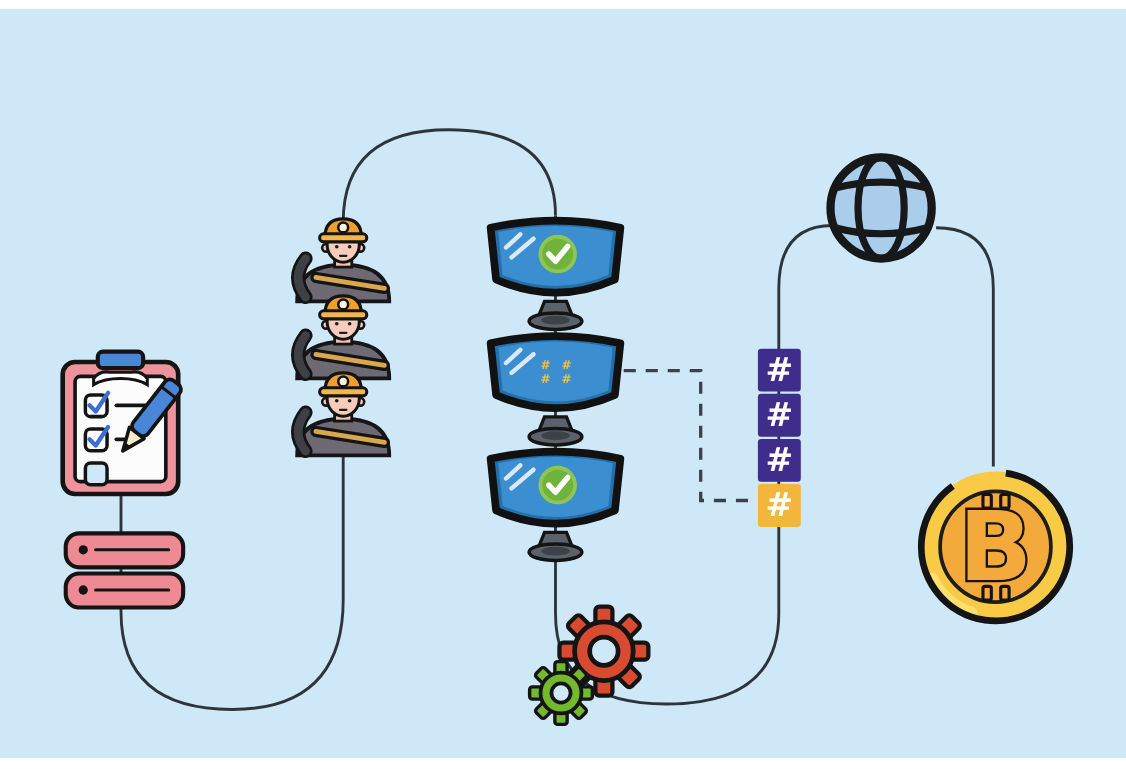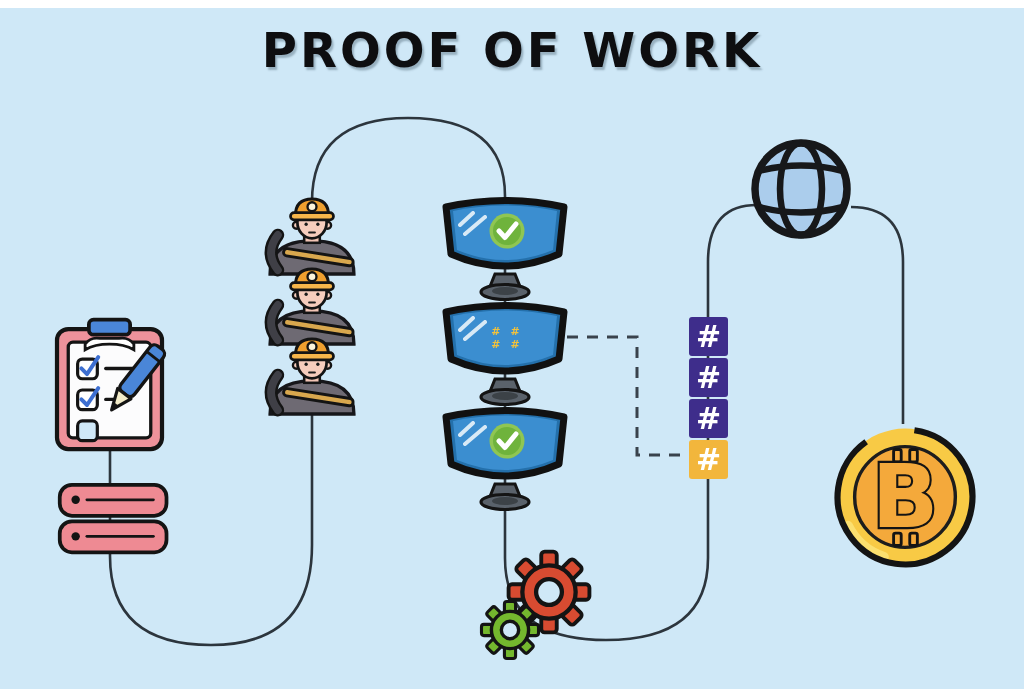--- a/index.html
+++ b/index.html
@@ -22,21 +22,20 @@
   .screen-hash{font-size:11px;font-weight:800;letter-spacing:3px;}
 </style>
 </head>
 <body>
 
 <div class="canvas">
 
   <div class="margin-strip top"></div>
   <div class="margin-strip bottom"></div>
 
-  <h1 class="title">PROOF OF WORK</h1>
 
   <svg class="connectors" width="1024" height="699" viewBox="0 0 1024 699">
     <path d="M110,447 L110,556 Q110,645 211,645 Q312,645 312,545 L312,410" fill="none" stroke="#2c353d" stroke-width="2.6"></path>
     <path d="M312,200 L312,410" fill="none" stroke="#2c353d" stroke-width="2.6"></path>
     <path d="M312,202 Q312,118 408,118 Q505,118 505,196" fill="none" stroke="#2c353d" stroke-width="2.6"></path>
     <path d="M505,196 L505,505" fill="none" stroke="#2c353d" stroke-width="2.6"></path>
     <path d="M505,503 L505,558 Q505,640 606,640 Q708,640 708,558 L708,262 Q708,205 757,205" fill="none" stroke="#2c353d" stroke-width="2.6"></path>
     <path d="M851,207 Q903,207 903,262 L903,424" fill="none" stroke="#2c353d" stroke-width="2.6"></path>
     <path d="M567,337 L637,337 L637,455 L683,455" fill="none" stroke="#39424c" stroke-width="3" stroke-dasharray="11 9"></path>
   </svg>

